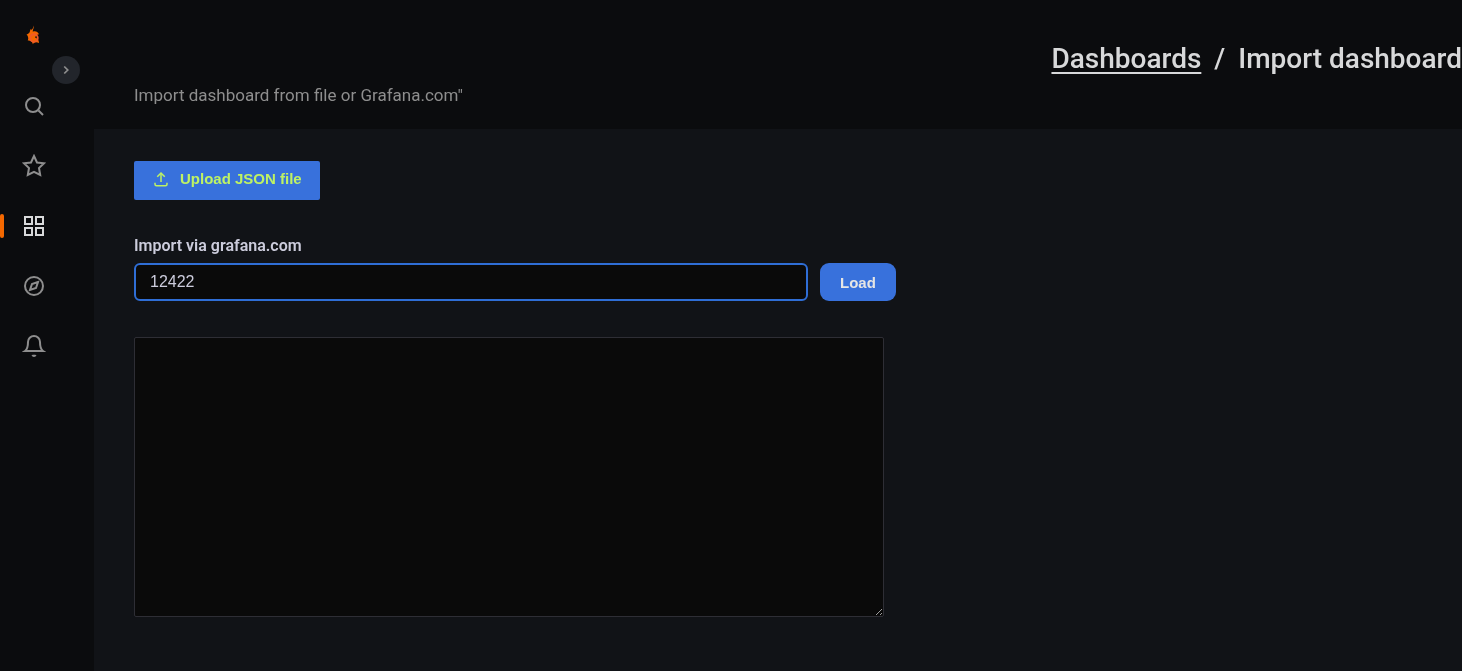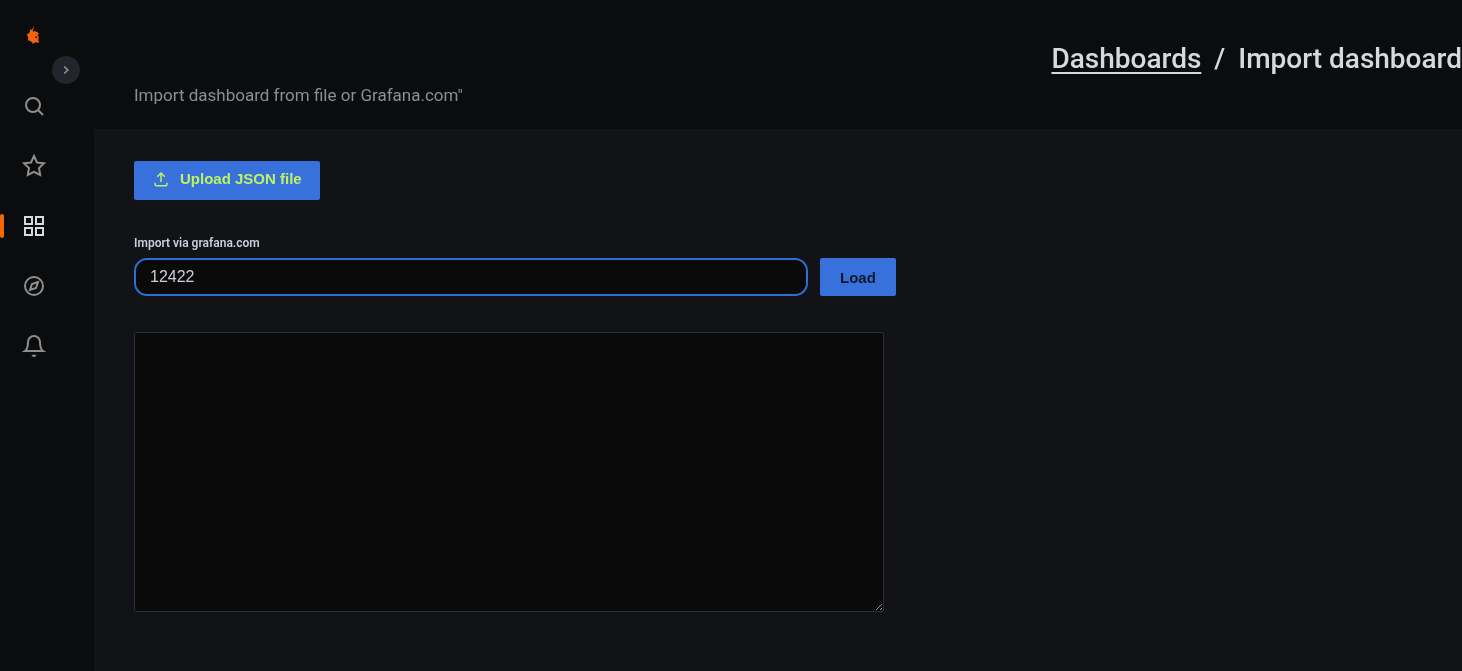--- a/index.html
+++ b/index.html
@@ -102,44 +102,44 @@
     border: none;
     font-size: 15px;
     font-weight: 600;
     padding: 9px 18px;
     border-radius: 2px;
     cursor: pointer;
   }
   .upload-btn svg { width: 18px; height: 18px; }
   .field { margin-top: 36px; }
   .field-label {
-    font-size: 12px;
+    font-size: 16px;
     font-weight: 600;
     color: #ccccdc;
     margin-bottom: 8px;
   }
   .row { display: flex; gap: 12px; align-items: stretch; }
   .text-input {
     width: 674px;
     background: #0a0a0a;
     border: 2px solid #2f6ed6;
     color: #ccccdc;
     font-size: 16px;
     padding: 8px 14px;
-    border-radius: 13px;
+    border-radius: 6px;
     outline: none;
   }
   .load-btn {
     background: #3871dc;
-    color: #0f172a;
+    color: #e5e5e5;
     border: none;
     font-size: 15px;
     font-weight: 600;
     padding: 0 20px;
-    border-radius: 2px;
+    border-radius: 9px;
     cursor: pointer;
   }
   .json-area {
     width: 750px;
     height: 280px;
     background: #0a0a0a;
     border: 1px solid #2e2e35;
     color: #ccccdc;
     font-size: 14px;
     padding: 10px;

